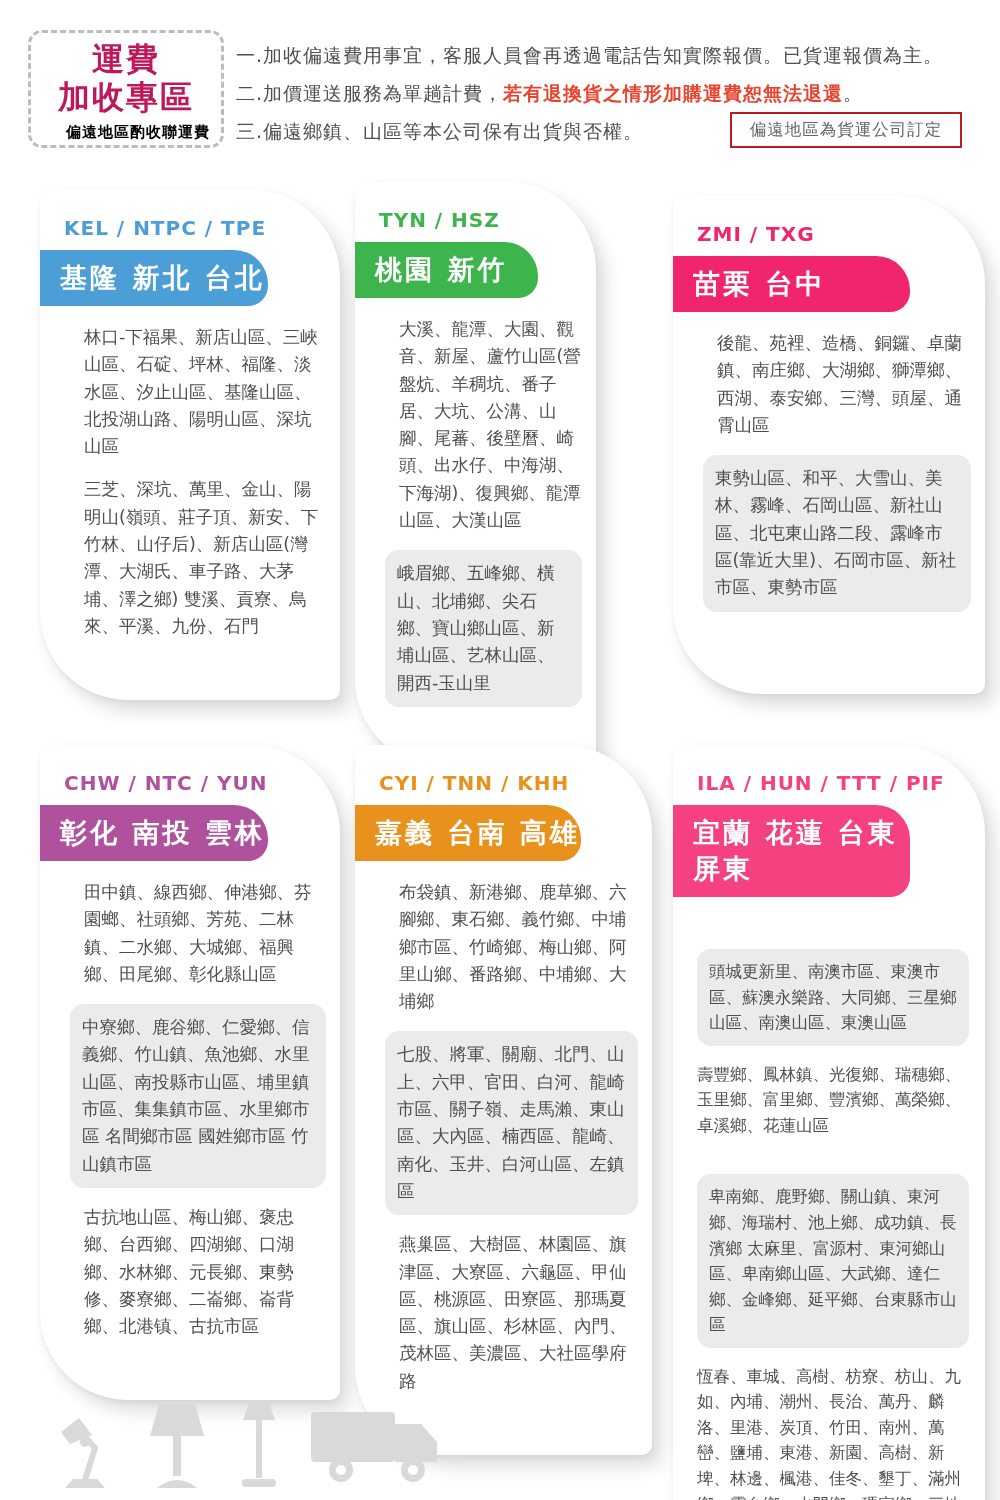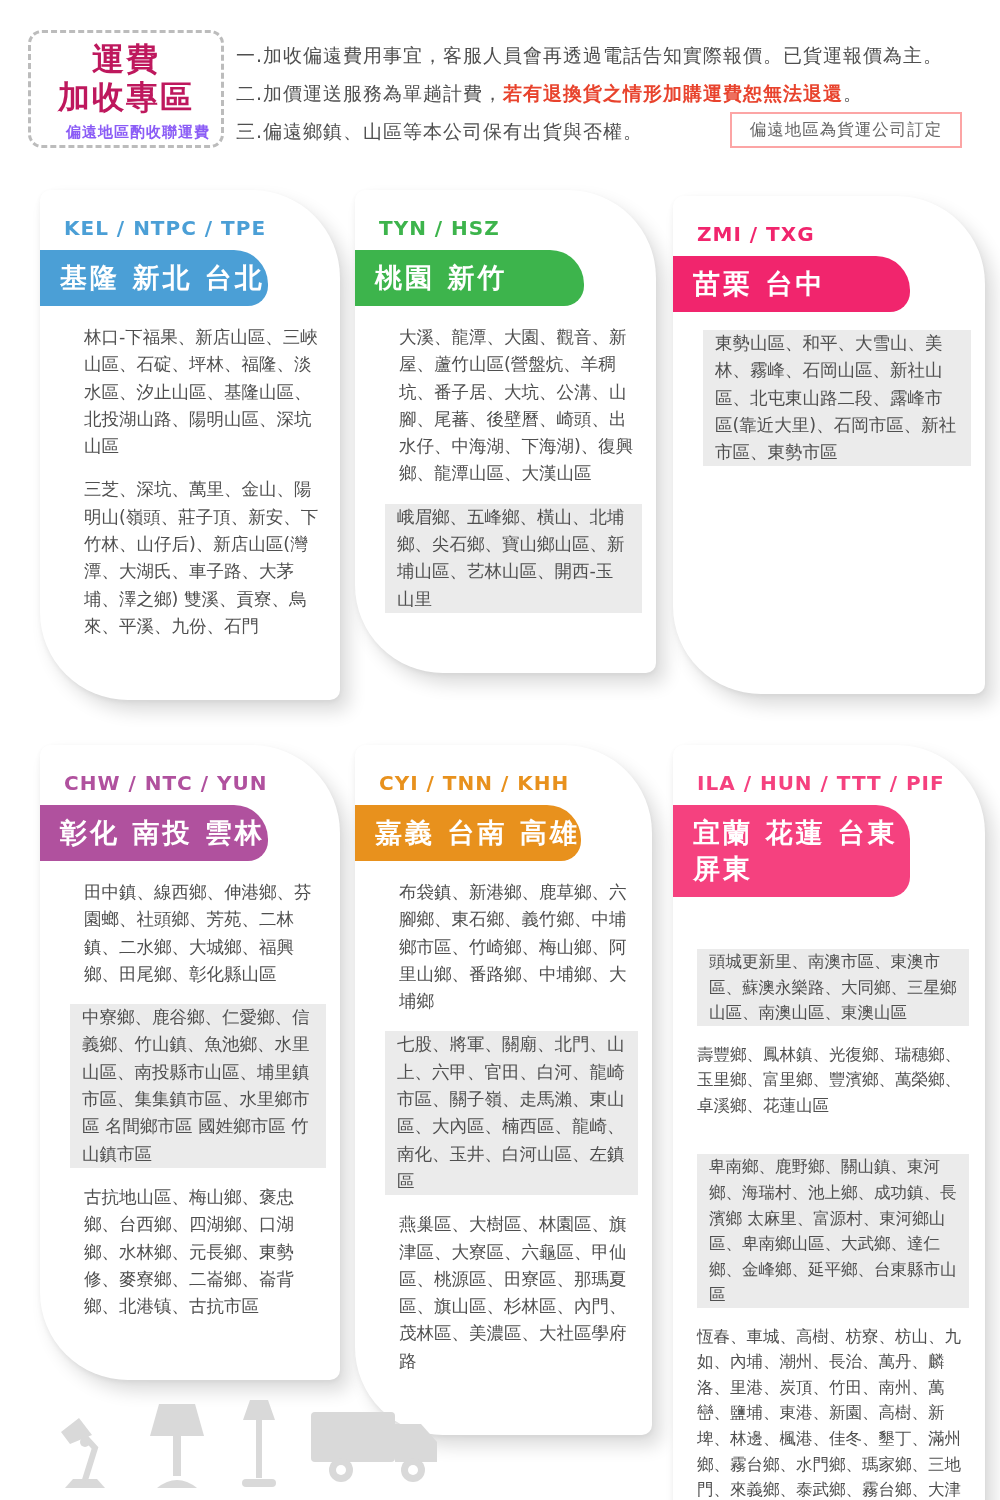--- a/index.html
+++ b/index.html
@@ -4,45 +4,45 @@
 <style>
   * { margin:0; padding:0; box-sizing:border-box; }
   html,body { background:#ffffff; }
   body { font-family:"DejaVu Sans","Liberation Sans",sans-serif; color:#4f4f4f; }
   .page { position:relative; width:1000px; height:1500px; background:#fff; overflow:hidden; }
 
   
   .banner { position:absolute; left:28px; top:30px; width:196px; height:118px;
             border:3px dashed #bcbcbc; border-radius:14px; text-align:center; padding-top:8px; }
   .banner-title { font-size:32px; font-weight:bold; color:#be185d; line-height:1.18; letter-spacing:2px; }
-  .banner-sub { font-size:15px; font-weight:bold; color:#8b5cf6; margin-top:6px; letter-spacing:1px;padding-left:24px; }
+  .banner-sub { font-size:15px; font-weight:bold; color:#000000; margin-top:6px; letter-spacing:1px;padding-left:24px; }
 
   
   .notices { position:absolute; left:236px; top:36px; width:752px;
              font-size:19px; line-height:2.0; color:#4f4f4f; letter-spacing:1px; }
   .notice-line { white-space:normal; }
   .em { color:var(--accent,#e8432d); font-weight:bold; }
 
   .note-box { position:absolute; left:730px; top:112px; width:232px; height:36px;
-              border:2px solid #fca5a5; display:flex; align-items:center; justify-content:center;
+              border:2px solid #b91c1c; display:flex; align-items:center; justify-content:center;
               font-size:16.5px; color:#666; letter-spacing:1px; background:#fff; }
 
   
   .card { position:absolute; background:#fff; border-radius:10px 88px 10px 88px;
           box-shadow:9px 11px 18px rgba(0,0,0,.14), 0 2px 5px rgba(0,0,0,.05);
           padding-top:26px; padding-bottom:44px; }
   .card-code { margin:0 0 10px 24px; font-weight:bold; font-size:20px; color:var(--accent); letter-spacing:1px; }
   .card-title { background:var(--accent); width:76%; border-radius:0 34px 20px 0;
                 padding:10px 0 10px 20px; font-size:27px; font-weight:bold; color:#fff; letter-spacing:3px; }
   .card-body { padding:18px 14px 0 44px; font-size:17.5px; line-height:1.56; color:#4f4f4f; }
   .block { margin-bottom:16px; }
-  .block.gray { background:#ebebeb; padding:0 12px; margin-left:-14px; }
+  .block.gray { background:#ebebeb; padding:10px 12px; margin-left:-14px;border-radius:14px; }
 
   #card-0 { left:40px;  top:190px; width:300px; min-height:496px; }
-  #card-1 { left:355px; top:190px; width:301px; min-height:458px; }
+  #card-1 { left:355px; top:182px; width:241px; min-height:458px; }
   #card-2 { left:673px; top:196px; width:312px; min-height:498px; }
   #card-3 { left:40px;  top:745px; width:300px; min-height:630px; }
   #card-4 { left:355px; top:745px; width:297px; min-height:645px; }
   #card-5 { left:673px; top:745px; width:312px; min-height:655px; padding-bottom:24px; }
   #card-5 .card-body { padding:16px 16px 0 24px; font-size:16.5px; line-height:1.55; }
   #card-5 .block.gray { margin-left:0;margin-top:36px; }
 
   
   .footer-icons { position:absolute; left:55px; top:1398px; display:flex; align-items:flex-end; gap:26px; }
   .footer-icons svg { display:block; }
@@ -91,20 +91,21 @@
     <div class="card-body">
       <p class="block plain">大溪、龍潭、大園、觀音、新屋、蘆竹山區(營盤炕、羊稠坑、番子居、大坑、公溝、山腳、尾蕃、後壁曆、崎頭、出水仔、中海湖、下海湖)、復興鄉、龍潭山區、大漢山區</p>
       <p class="block gray">峨眉鄉、五峰鄉、橫山、北埔鄉、尖石鄉、寶山鄉山區、新埔山區、艺林山區、開西-玉山里</p>
     </div>
   </section>
 
   <section class="card" id="card-2" style="--accent: #f1256d;">
     <div class="card-code">ZMI / TXG</div>
     <div class="card-title">苗栗 台中</div>
     <div class="card-body">
+      <p class="block plain">後龍、苑裡、造橋、銅鑼、卓蘭鎮、南庄鄉、大湖鄉、獅潭鄉、西湖、泰安鄉、三灣、頭屋、通霄山區</p>
       <p class="block gray">東勢山區、和平、大雪山、美林、霧峰、石岡山區、新社山區、北屯東山路二段、露峰市區(靠近大里)、石岡市區、新社市區、東勢市區</p>
     </div>
   </section>
 
   <section class="card" id="card-3" style="--accent: #b0519e;">
     <div class="card-code">CHW / NTC / YUN</div>
     <div class="card-title">彰化 南投 雲林</div>
     <div class="card-body">
       <p class="block plain">田中鎮、線西鄉、伸港鄉、芬園螂、社頭鄉、芳苑、二林鎮、二水鄉、大城鄉、福興鄉、田尾鄉、彰化縣山區</p>
       <p class="block gray">中寮鄉、鹿谷鄉、仁愛鄉、信義鄉、竹山鎮、魚池鄉、水里山區、南投縣市山區、埔里鎮市區、集集鎮市區、水里鄉市區 名間鄉市區 國姓鄉市區 竹山鎮市區</p>

